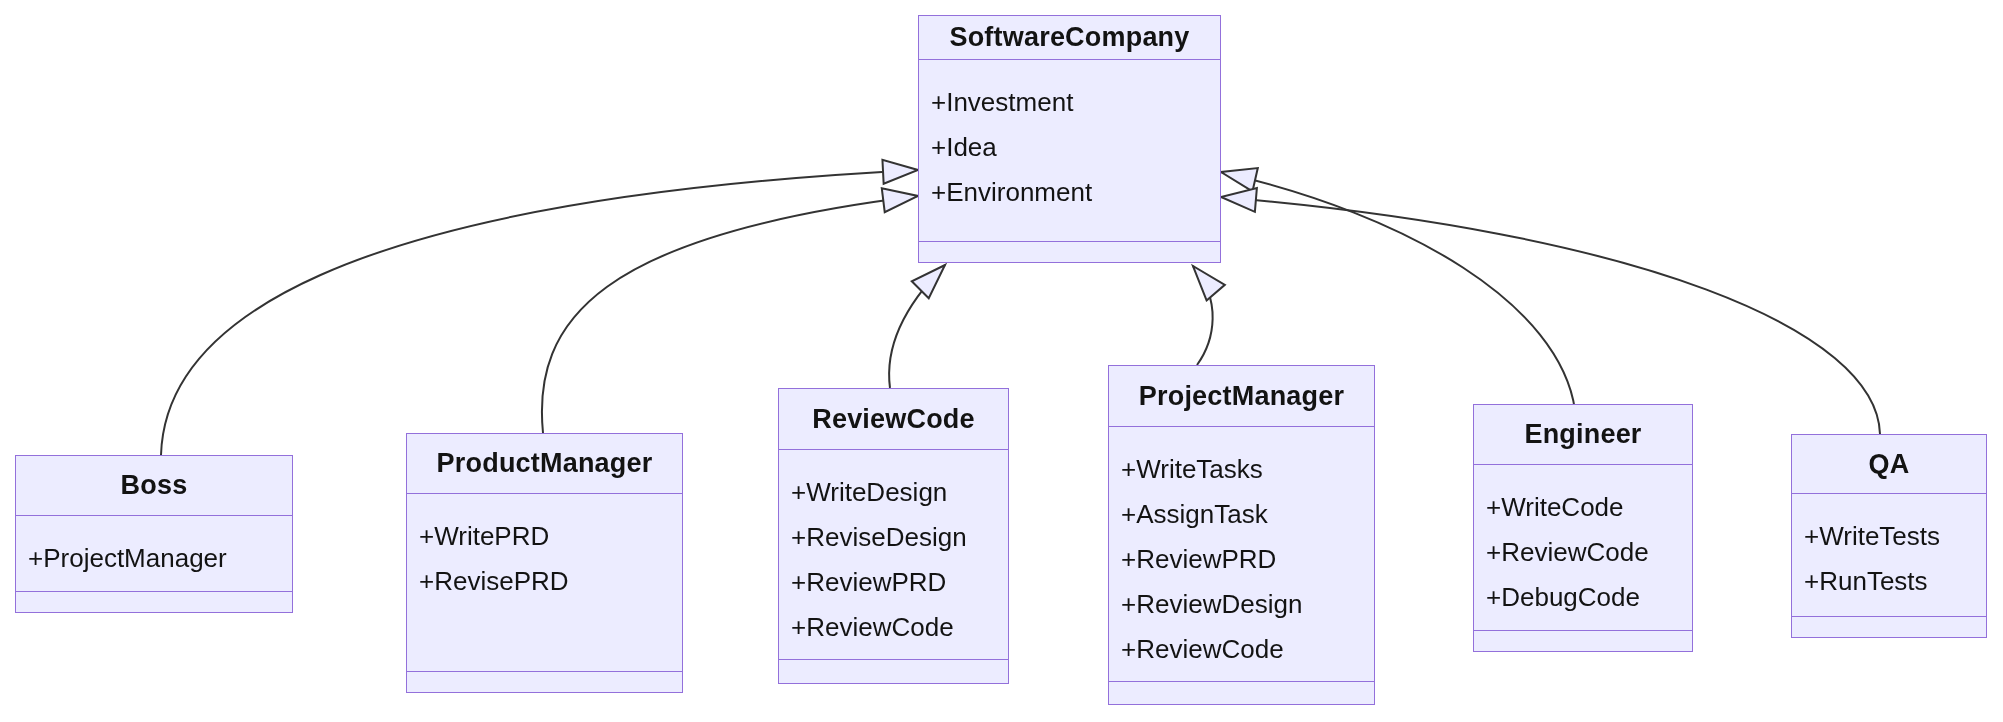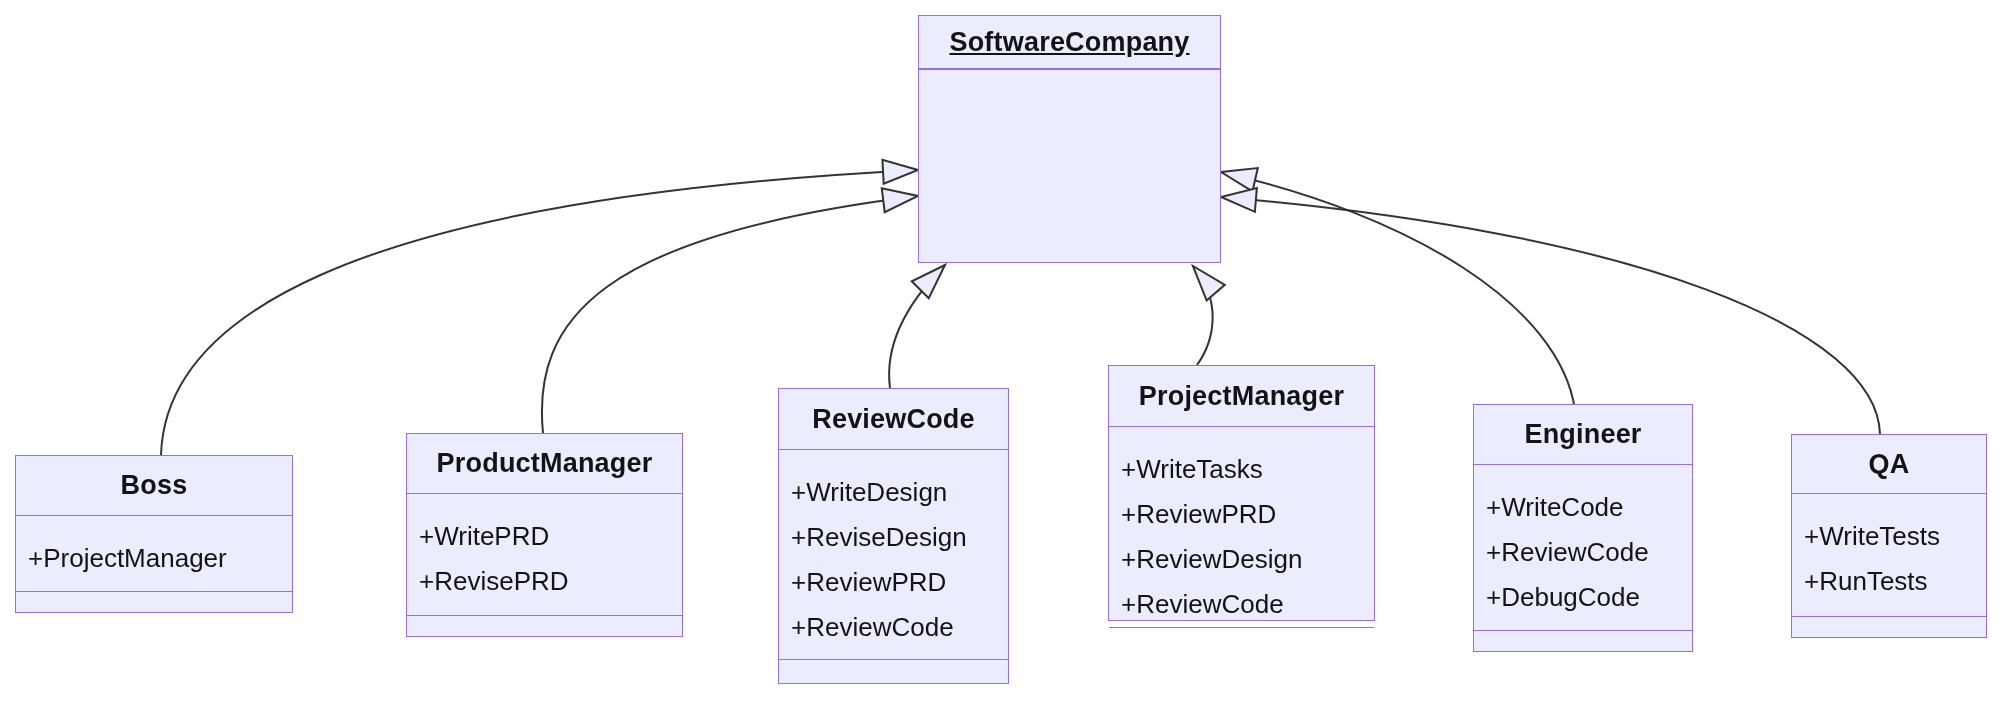--- a/index.html
+++ b/index.html
@@ -79,56 +79,62 @@
     </defs>
     <path class="edge" marker-end="url(#tri)" d="M 161 455 C 165 325, 330 200, 918 170"></path>
     <path class="edge" marker-end="url(#tri)" d="M 543 433 C 532 320, 600 235, 918 196"></path>
     <path class="edge" marker-end="url(#tri)" d="M 890 388 C 885 350, 900 310, 945 265"></path>
     <path class="edge" marker-end="url(#tri)" d="M 1197 365 C 1215 340, 1222 300, 1193 266"></path>
     <path class="edge" marker-end="url(#tri)" d="M 1575 410 C 1560 305, 1410 215, 1221 172"></path>
     <path class="edge" marker-end="url(#tri)" d="M 1880 434 C 1877 330, 1640 232, 1221 197"></path>
   </svg>
 
   <div class="class-box" style="left:918px; top:15px; width:303px; height:248px;">
-    <div class="class-title" style="height:53px;text-decoration:underline;">SoftwareCompany</div>
+    <div class="class-title" style="height:44px;">SoftwareCompany</div>
+    <div class="class-attrs">
+      <div class="class-attr">+Investment</div>
+      <div class="class-attr">+Idea</div>
+      <div class="class-attr">+Environment</div>
+    </div>
     <div class="class-methods" style="height:21px;"></div>
   </div>
 
   <div class="class-box" style="left:15px; top:455px; width:278px; height:158px;">
     <div class="class-title" style="height:60px;">Boss</div>
     <div class="class-attrs">
       <div class="class-attr">+ProjectManager</div>
     </div>
     <div class="class-methods" style="height:21px;"></div>
   </div>
 
-  <div class="class-box" style="left:406px; top:433px; width:277px; height:204px;">
+  <div class="class-box" style="left:406px; top:433px; width:277px; height:260px;">
     <div class="class-title" style="height:60px;">ProductManager</div>
     <div class="class-attrs">
       <div class="class-attr">+WritePRD</div>
       <div class="class-attr">+RevisePRD</div>
     </div>
     <div class="class-methods" style="height:21px;"></div>
   </div>
 
   <div class="class-box" style="left:778px; top:388px; width:231px; height:296px;">
     <div class="class-title" style="height:61px;">ReviewCode</div>
     <div class="class-attrs">
       <div class="class-attr">+WriteDesign</div>
       <div class="class-attr">+ReviseDesign</div>
       <div class="class-attr">+ReviewPRD</div>
       <div class="class-attr">+ReviewCode</div>
     </div>
     <div class="class-methods" style="height:24px;"></div>
   </div>
 
-  <div class="class-box" style="left:1108px; top:365px; width:267px; height:256px;">
+  <div class="class-box" style="left:1108px; top:365px; width:267px; height:340px;">
     <div class="class-title" style="height:61px;">ProjectManager</div>
     <div class="class-attrs">
       <div class="class-attr">+WriteTasks</div>
+      <div class="class-attr">+AssignTask</div>
       <div class="class-attr">+ReviewPRD</div>
       <div class="class-attr">+ReviewDesign</div>
       <div class="class-attr">+ReviewCode</div>
     </div>
     <div class="class-methods" style="height:23px;"></div>
   </div>
 
   <div class="class-box" style="left:1473px; top:404px; width:220px; height:248px;">
     <div class="class-title" style="height:60px;">Engineer</div>
     <div class="class-attrs">

